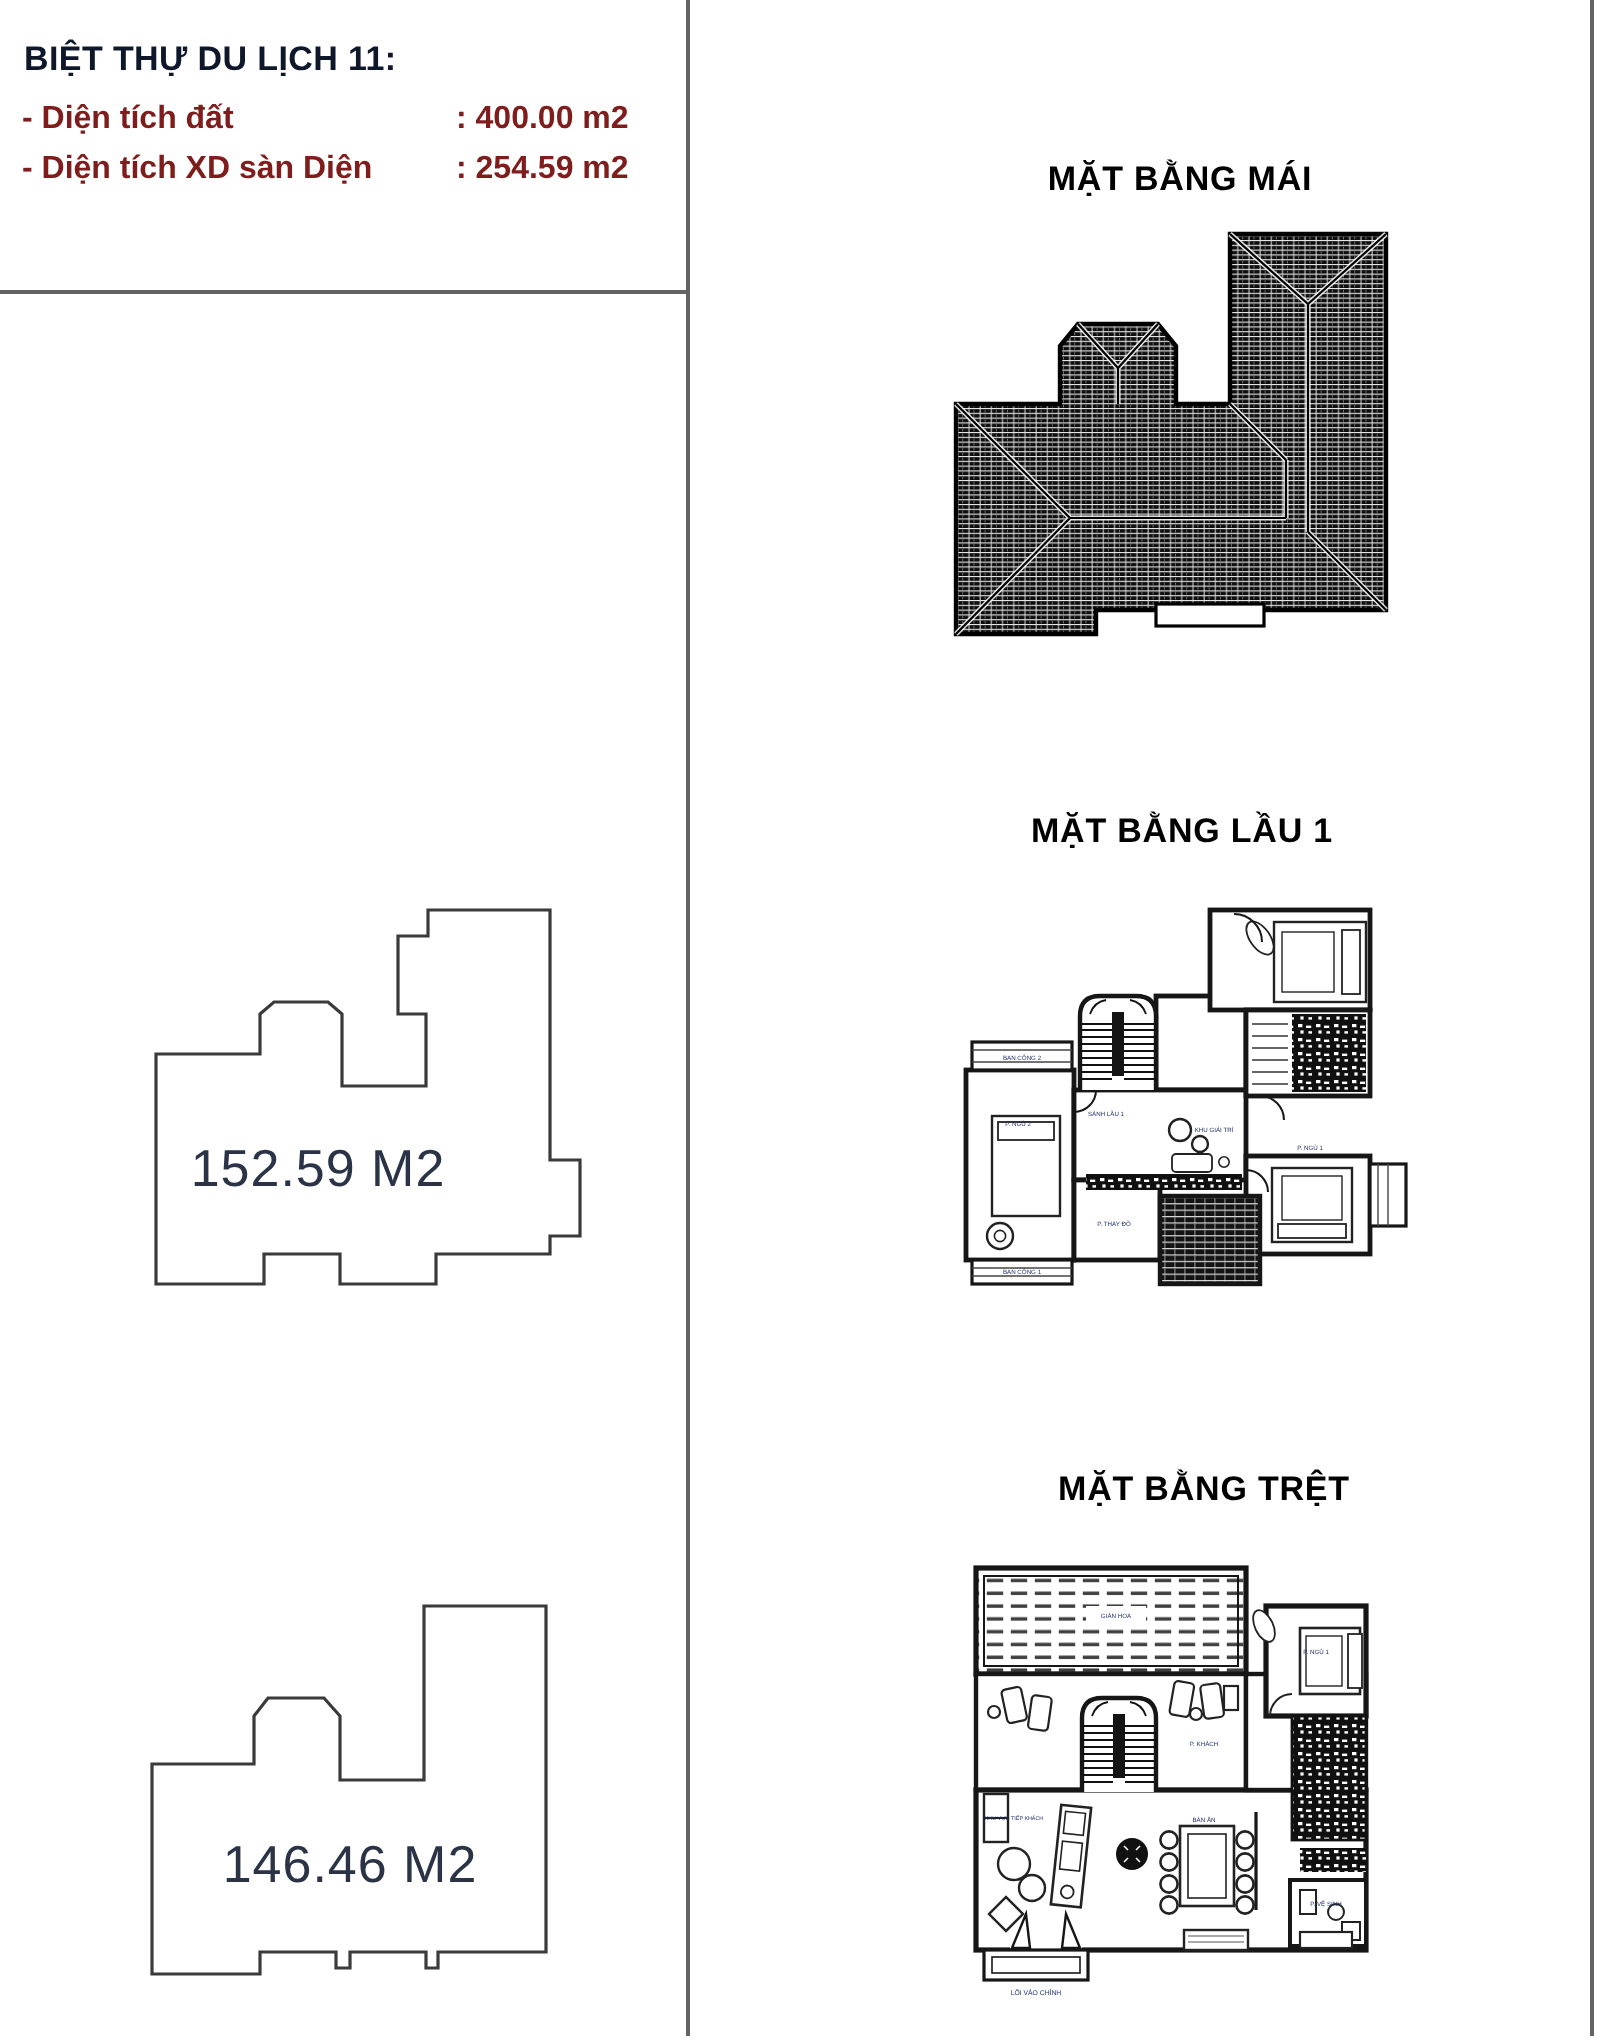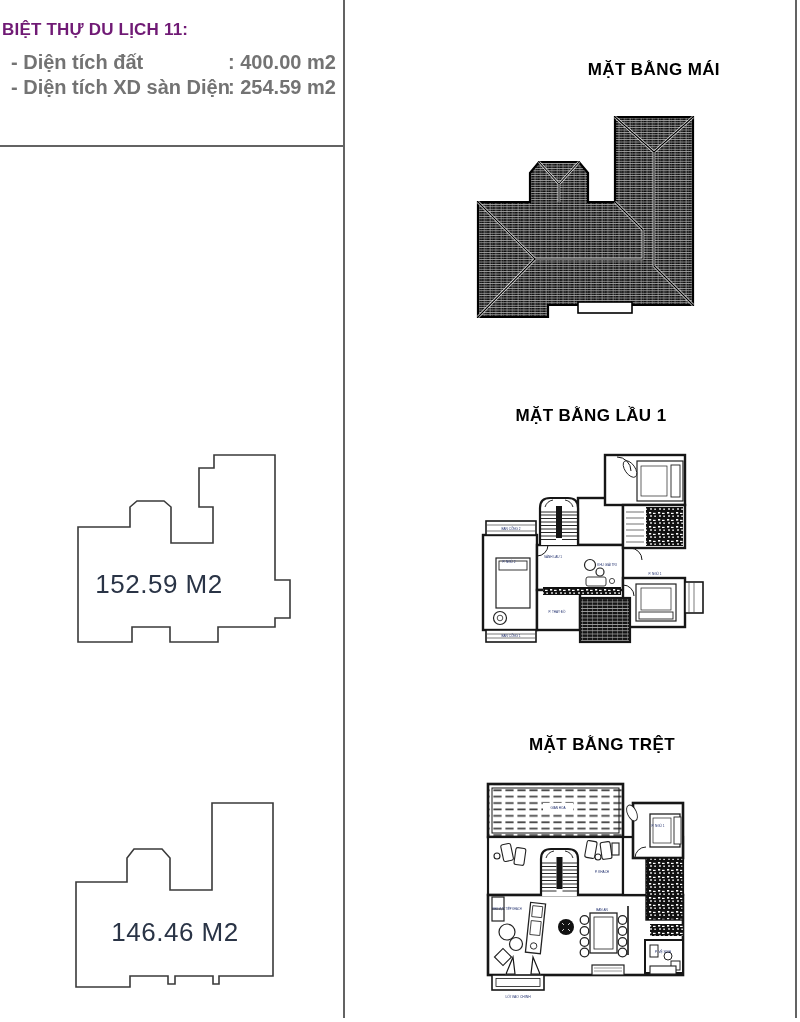--- a/index.html
+++ b/index.html
@@ -1,21 +1,21 @@
 <!DOCTYPE html>
 <html><head>
 <meta charset="utf-8">
 <style>
   html,body{margin:0;padding:0;background:#fff;}
   #page{position:relative;width:800px;height:1022px;background:#ffffff;overflow:hidden;
         font-family:"Liberation Sans",sans-serif;}
   .vline,.hline{position:absolute;background:#636363;}
   #info-box{position:absolute;left:0;top:0;width:344px;height:146px;}
-  #info-title{position:absolute;left:2px;top:20px;font-size:17px;font-weight:bold;color:#701a75;letter-spacing:.2px;}
-  .info-row{position:absolute;left:11px;width:330px;height:20px;font-size:20px;font-weight:bold;color:#737373;}
+  #info-title{position:absolute;left:12px;top:20px;font-size:17px;font-weight:bold;color:#0f172a;letter-spacing:.2px;}
+  .info-row{position:absolute;left:11px;width:330px;height:20px;font-size:16px;font-weight:bold;color:#7f1d1d;}
   .info-label{position:absolute;left:0;top:0;}
   .info-value{position:absolute;left:217px;top:0;}
   .plan-title{position:absolute;font-size:17px;font-weight:bold;color:#000;text-align:center;letter-spacing:.4px;}
   svg text.area-text{font-family:"Liberation Sans",sans-serif;font-size:26px;fill:#2a3446;letter-spacing:.5px;}
   svg text.t{font-family:"Liberation Sans",sans-serif;font-size:3.1px;fill:#21306e;text-anchor:middle;}
 </style>
 </head>
 <body>
 
 <div id="page">
@@ -29,21 +29,21 @@
     <div class="info-row" style="top:51px;">
       <span class="info-label">- Diện tích đất</span>
       <span class="info-value">: 400.00 m2</span>
     </div>
     <div class="info-row" style="top:76px;">
       <span class="info-label">- Diện tích XD sàn Diện</span>
       <span class="info-value">: 254.59 m2</span>
     </div>
   </div>
 
-  <div class="plan-title" style="left:460px;top:60px;width:260px;text-align:right;">MẶT BẰNG MÁI</div>
+  <div class="plan-title" style="left:460px;top:80px;width:260px;">MẶT BẰNG MÁI</div>
   <div class="plan-title" style="left:461px;top:406px;width:260px;text-align:center;">MẶT BẰNG LẦU 1</div>
   <div class="plan-title" style="left:472px;top:735px;width:260px;">MẶT BẰNG TRỆT</div>
 
   <svg style="position:absolute;left:0;top:0;" width="800" height="1022" viewBox="0 0 800 1022">
     <defs>
       <pattern id="tiles" width="5.6" height="2.4" patternUnits="userSpaceOnUse">
         <rect width="5.6" height="2.4" fill="#0e0e0e"></rect>
         <rect width="5.6" height="0.55" fill="#e8e8e8"></rect>
         <rect x="2.6" y="0.55" width="0.55" height="1.85" fill="#cfcfcf"></rect>
         <rect x="5.2" y="0.9" width="0.4" height="1.2" fill="#8a8a8a"></rect>

